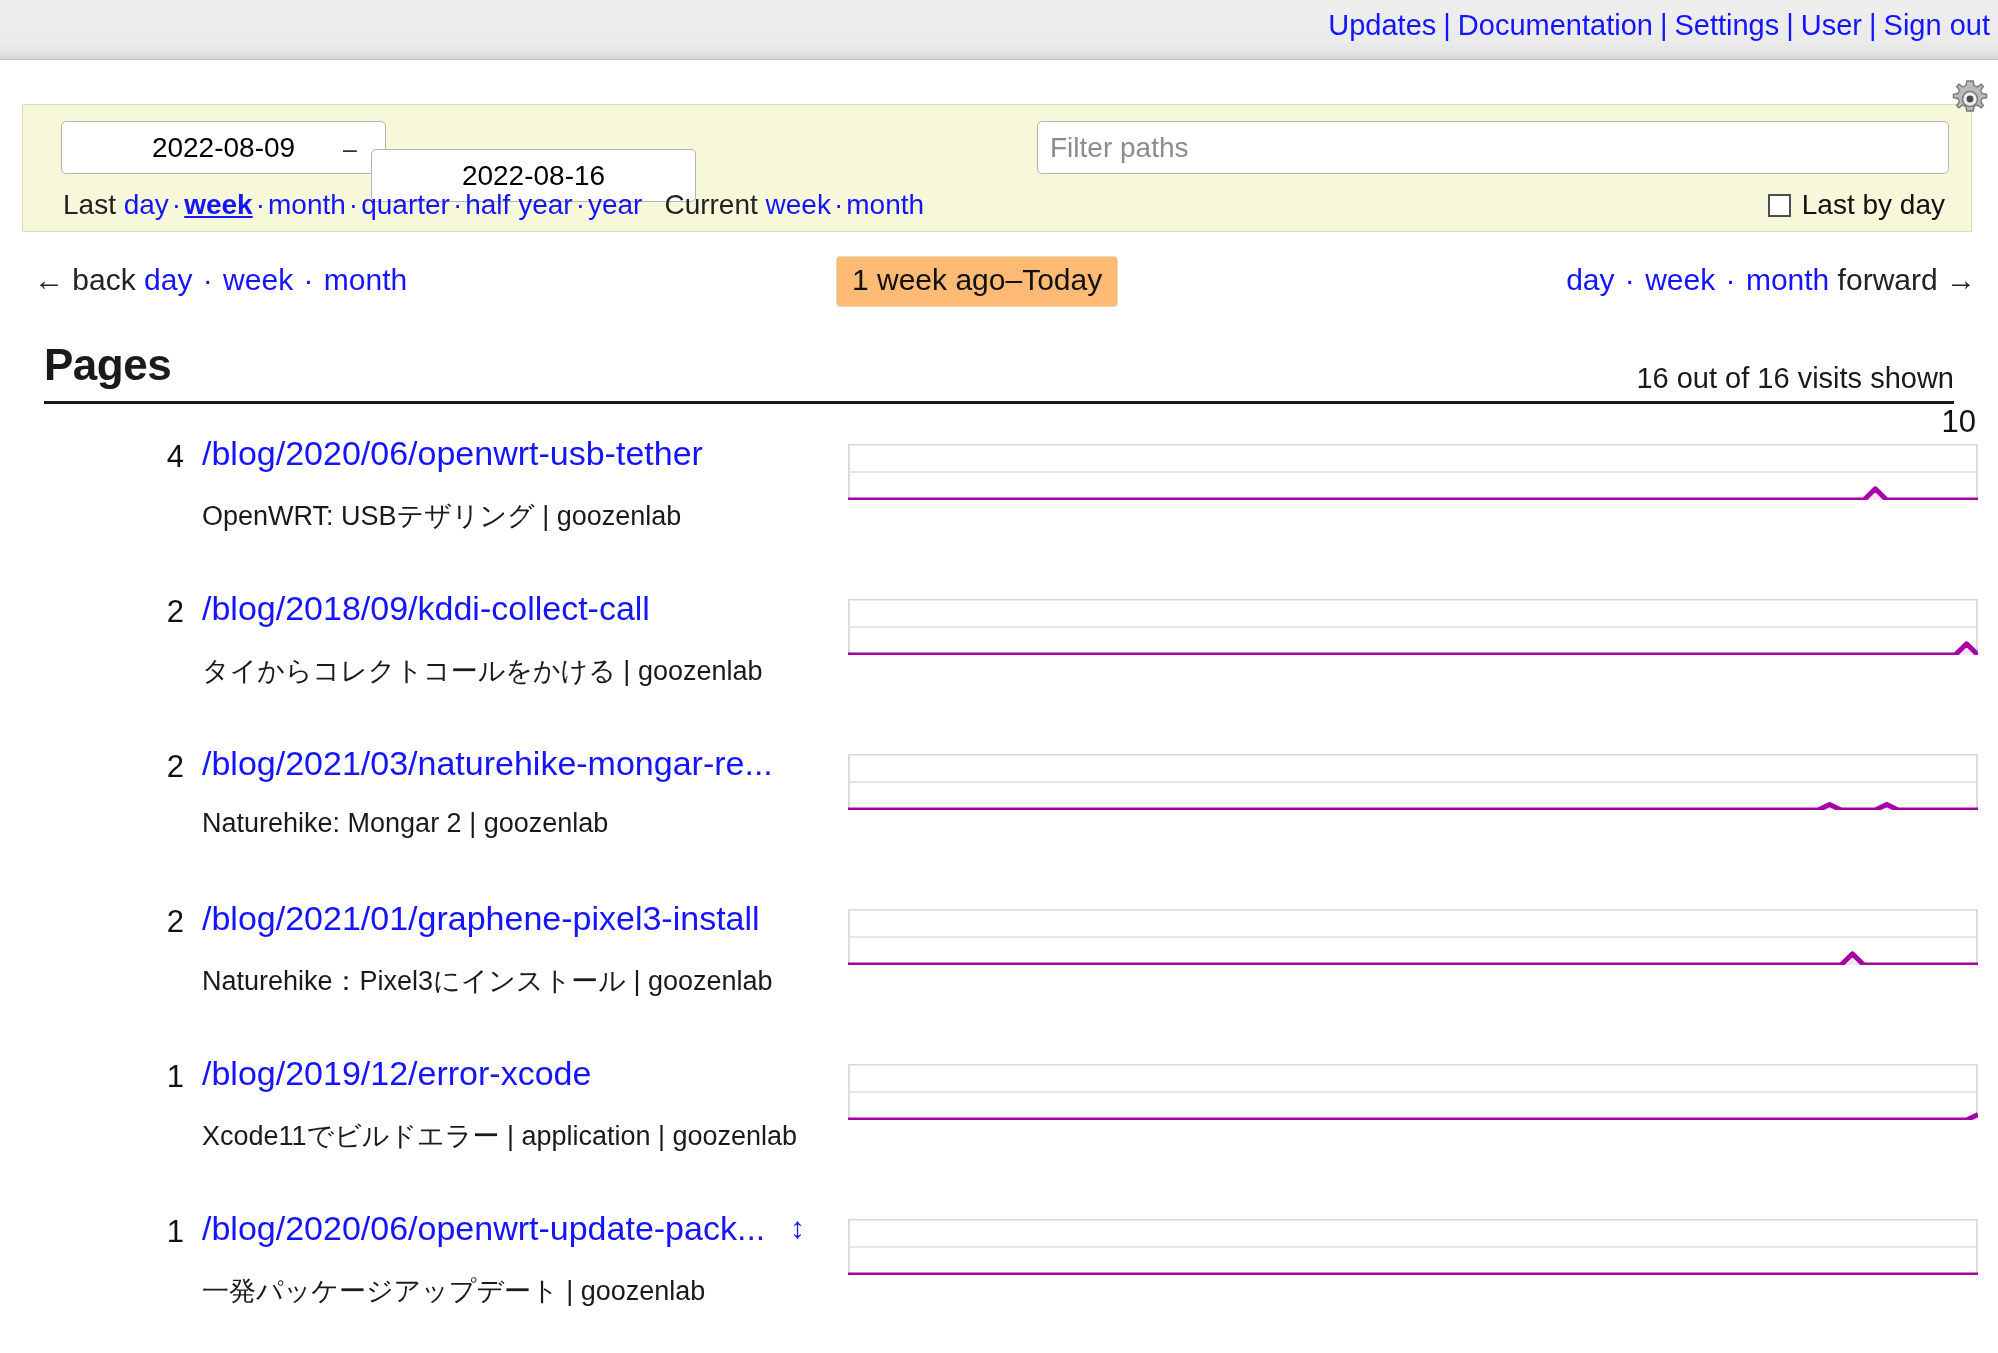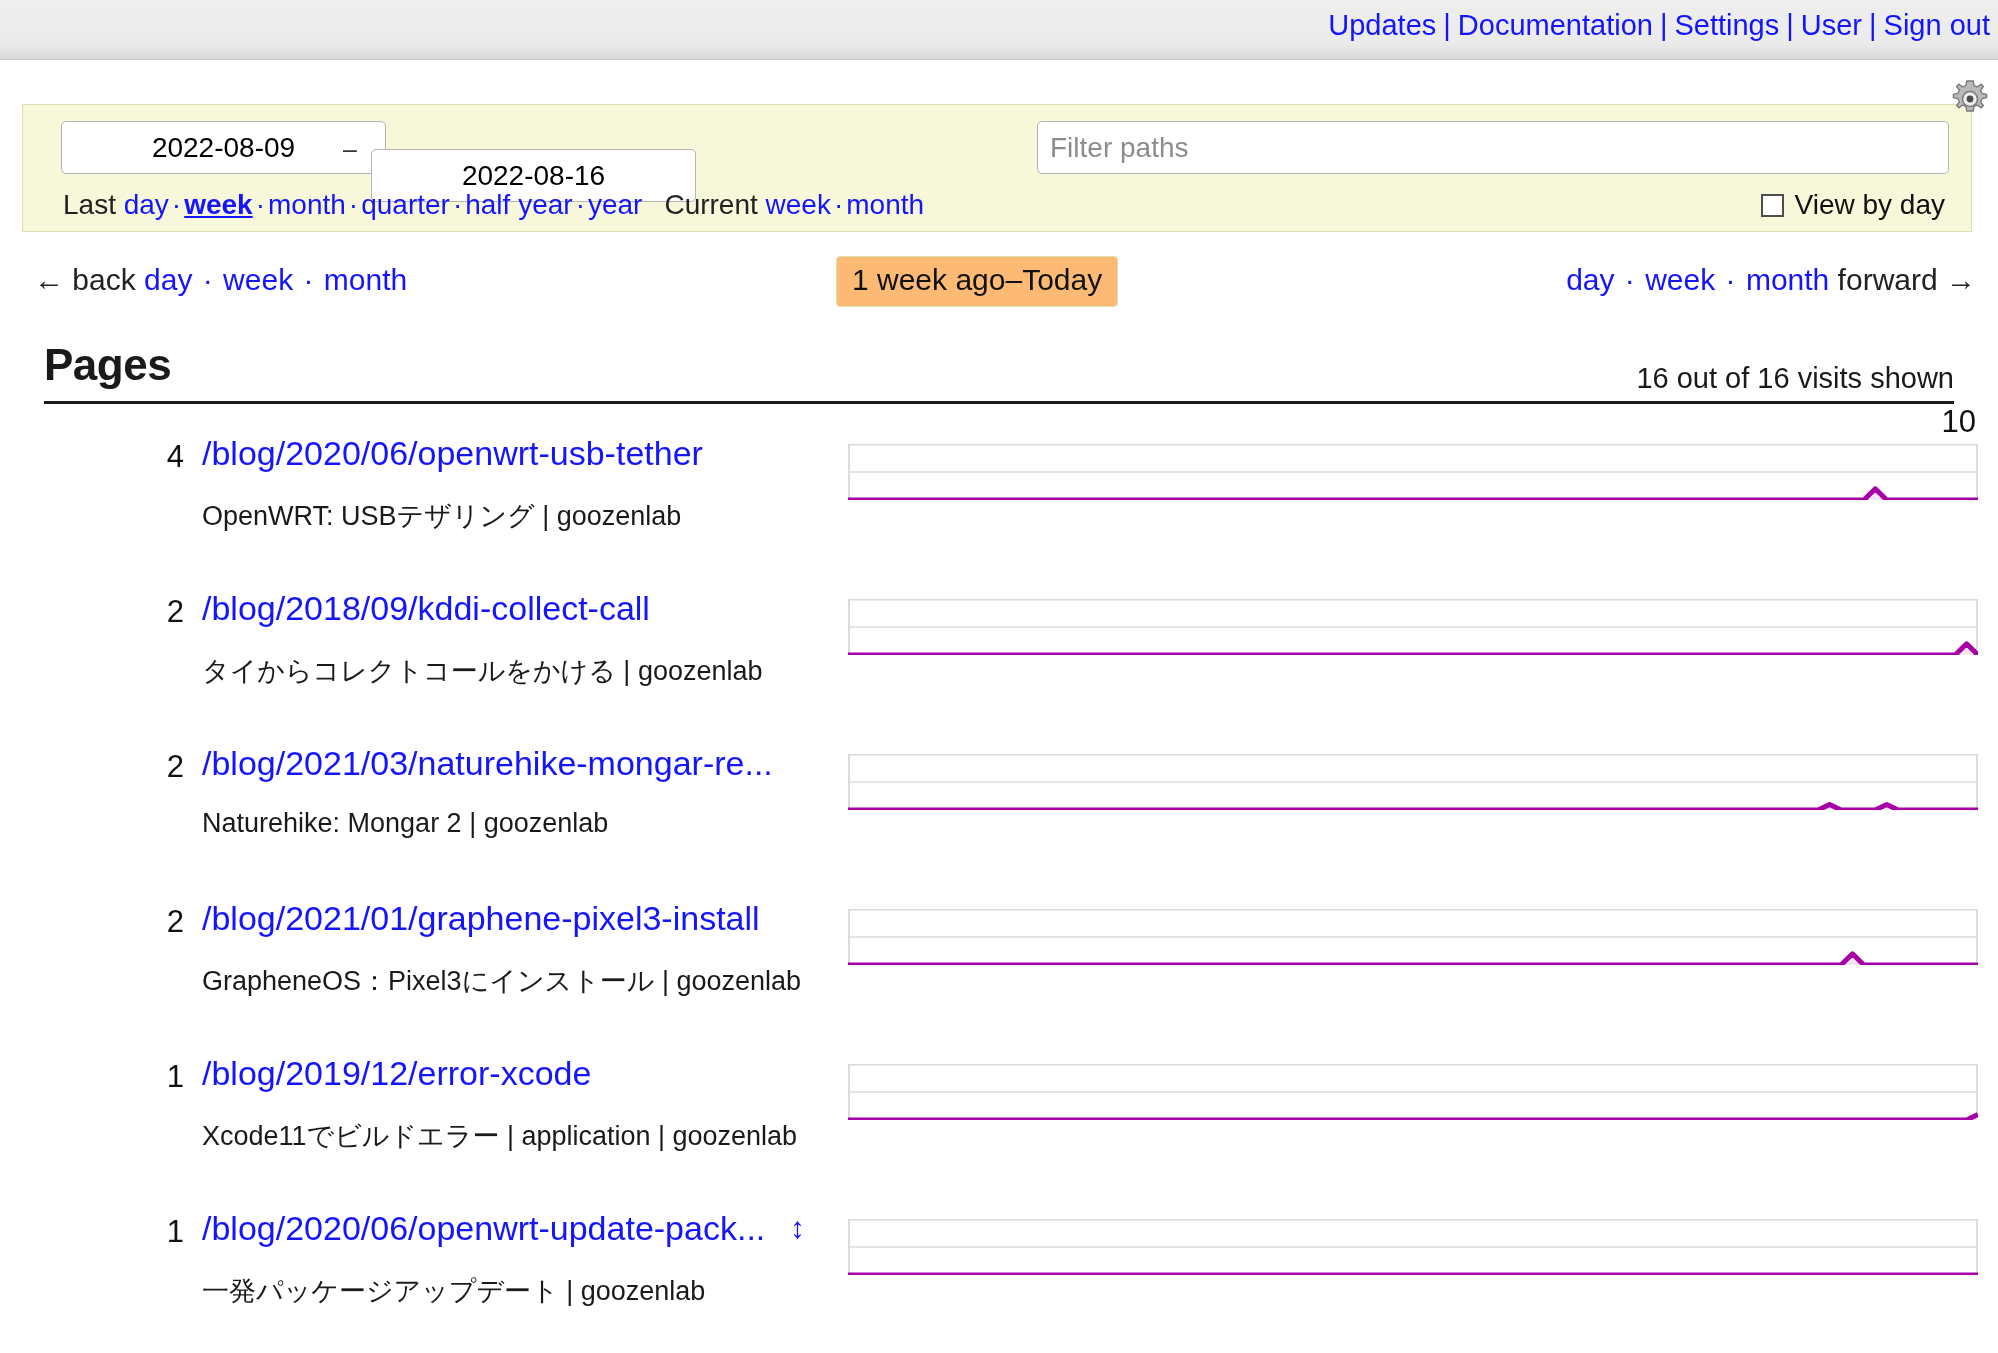--- a/index.html
+++ b/index.html
@@ -203,21 +203,21 @@
     <input id="dfrom" type="text" value="2022-08-09" style="">
     <span id="ddash">–</span>
     <input id="dto" type="text" value="2022-08-16" style="">
 
     <div id="rangelinks"><span class="lead">Last </span><span class="link">day</span><span class="dot">·</span><span class="link active">week</span><span class="dot">·</span><span class="link">month</span><span class="dot">·</span><span class="link">quarter</span><span class="dot">·</span><span class="link">half year</span><span class="dot">·</span><span class="link">year</span><span class="lead grp2">Current </span><span class="link">week</span><span class="dot">·</span><span class="link">month</span></div>
 
     <input id="filterinput" type="text" placeholder="Filter paths" style="">
 
     <label id="viewbyday">
       <span id="vbdbox"></span>
-      <span>View by day</span>
+      <span>Last by day</span>
     </label>
   </div>
 
   <div id="gear">
     <svg viewBox="0 0 44 44" width="44" height="44">
       <g>
         <path d="M22 3 l3.2 0 0.9 4.6 3.3 1.4 3.7-2.8 2.3 2.3 -2.8 3.7 1.4 3.3 4.6 0.9 0 3.2 -4.6 0.9 -1.4 3.3 2.8 3.7 -2.3 2.3 -3.7-2.8 -3.3 1.4 -0.9 4.6 -3.2 0 -3.2 0 -0.9-4.6 -3.3-1.4 -3.7 2.8 -2.3-2.3 2.8-3.7 -1.4-3.3 -4.6-0.9 0-3.2 4.6-0.9 1.4-3.3 -2.8-3.7 2.3-2.3 3.7 2.8 3.3-1.4 0.9-4.6z" fill="#b9b9b9" stroke="#7a7a7a" stroke-width="1.4"></path>
         <circle cx="22" cy="21" r="7.5" fill="#eeeeee" stroke="#7a7a7a" stroke-width="1.6"></circle>
         <circle cx="22" cy="21" r="3.4" fill="#4a4a4a"></circle>
       </g>
@@ -280,21 +280,21 @@
           <line x1="1" y1="1" x2="1" y2="76" stroke="#dcdcdc" stroke-width="2"></line>
           <line x1="1129" y1="1" x2="1129" y2="76" stroke="#dcdcdc" stroke-width="2"></line>
           <path d="M0.00,76.00 L11.41,76.00 L22.83,76.00 L34.24,76.00 L45.66,76.00 L57.07,76.00 L68.48,76.00 L79.90,76.00 L91.31,76.00 L102.73,76.00 L114.14,76.00 L125.56,76.00 L136.97,76.00 L148.38,76.00 L159.80,76.00 L171.21,76.00 L182.63,76.00 L194.04,76.00 L205.45,76.00 L216.87,76.00 L228.28,76.00 L239.70,76.00 L251.11,76.00 L262.53,76.00 L273.94,76.00 L285.35,76.00 L296.77,76.00 L308.18,76.00 L319.60,76.00 L331.01,76.00 L342.42,76.00 L353.84,76.00 L365.25,76.00 L376.67,76.00 L388.08,76.00 L399.49,76.00 L410.91,76.00 L422.32,76.00 L433.74,76.00 L445.15,76.00 L456.57,76.00 L467.98,76.00 L479.39,76.00 L490.81,76.00 L502.22,76.00 L513.64,76.00 L525.05,76.00 L536.46,76.00 L547.88,76.00 L559.29,76.00 L570.71,76.00 L582.12,76.00 L593.54,76.00 L604.95,76.00 L616.36,76.00 L627.78,76.00 L639.19,76.00 L650.61,76.00 L662.02,76.00 L673.43,76.00 L684.85,76.00 L696.26,76.00 L707.68,76.00 L719.09,76.00 L730.51,76.00 L741.92,76.00 L753.33,76.00 L764.75,76.00 L776.16,76.00 L787.58,76.00 L798.99,76.00 L810.40,76.00 L821.82,76.00 L833.23,76.00 L844.65,76.00 L856.06,76.00 L867.47,76.00 L878.89,76.00 L890.30,76.00 L901.72,76.00 L913.13,76.00 L924.55,76.00 L935.96,76.00 L947.37,76.00 L958.79,76.00 L970.20,76.00 L981.62,68.40 L993.03,76.00 L1004.44,76.00 L1015.86,76.00 L1027.27,76.00 L1038.69,68.40 L1050.10,76.00 L1061.52,76.00 L1072.93,76.00 L1084.34,76.00 L1095.76,76.00 L1107.17,76.00 L1118.59,76.00 L1130.00,76.00 L1130,76 L0,76 Z" fill="#f7e6f7"></path>
           <path d="M0.00,76.00 L11.41,76.00 L22.83,76.00 L34.24,76.00 L45.66,76.00 L57.07,76.00 L68.48,76.00 L79.90,76.00 L91.31,76.00 L102.73,76.00 L114.14,76.00 L125.56,76.00 L136.97,76.00 L148.38,76.00 L159.80,76.00 L171.21,76.00 L182.63,76.00 L194.04,76.00 L205.45,76.00 L216.87,76.00 L228.28,76.00 L239.70,76.00 L251.11,76.00 L262.53,76.00 L273.94,76.00 L285.35,76.00 L296.77,76.00 L308.18,76.00 L319.60,76.00 L331.01,76.00 L342.42,76.00 L353.84,76.00 L365.25,76.00 L376.67,76.00 L388.08,76.00 L399.49,76.00 L410.91,76.00 L422.32,76.00 L433.74,76.00 L445.15,76.00 L456.57,76.00 L467.98,76.00 L479.39,76.00 L490.81,76.00 L502.22,76.00 L513.64,76.00 L525.05,76.00 L536.46,76.00 L547.88,76.00 L559.29,76.00 L570.71,76.00 L582.12,76.00 L593.54,76.00 L604.95,76.00 L616.36,76.00 L627.78,76.00 L639.19,76.00 L650.61,76.00 L662.02,76.00 L673.43,76.00 L684.85,76.00 L696.26,76.00 L707.68,76.00 L719.09,76.00 L730.51,76.00 L741.92,76.00 L753.33,76.00 L764.75,76.00 L776.16,76.00 L787.58,76.00 L798.99,76.00 L810.40,76.00 L821.82,76.00 L833.23,76.00 L844.65,76.00 L856.06,76.00 L867.47,76.00 L878.89,76.00 L890.30,76.00 L901.72,76.00 L913.13,76.00 L924.55,76.00 L935.96,76.00 L947.37,76.00 L958.79,76.00 L970.20,76.00 L981.62,68.40 L993.03,76.00 L1004.44,76.00 L1015.86,76.00 L1027.27,76.00 L1038.69,68.40 L1050.10,76.00 L1061.52,76.00 L1072.93,76.00 L1084.34,76.00 L1095.76,76.00 L1107.17,76.00 L1118.59,76.00 L1130.00,76.00" fill="none" stroke="#a600a6" stroke-width="5" vector-effect="non-scaling-stroke" stroke-linejoin="round"></path>
         </svg>
       </div>
     </div>
     <div class="row">
       <div class="count">2</div>
       <a class="path">/blog/2021/01/graphene-pixel3-install</a>
-      <div class="title">GrapheneOS：Pixel3にインストール | goozenlab</div>
+      <div class="title">Naturehike：Pixel3にインストール | goozenlab</div>
       <div class="chartbox">
         <svg class="chart-svg" viewBox="0 0 1130 76" preserveAspectRatio="none">
           <line x1="0" y1="1" x2="1130" y2="1" stroke="#d9d9d9" stroke-width="2"></line>
           <line x1="0" y1="38" x2="1130" y2="38" stroke="#dcdcdc" stroke-width="2"></line>
           <line x1="1" y1="1" x2="1" y2="76" stroke="#dcdcdc" stroke-width="2"></line>
           <line x1="1129" y1="1" x2="1129" y2="76" stroke="#dcdcdc" stroke-width="2"></line>
           <path d="M0.00,76.00 L11.41,76.00 L22.83,76.00 L34.24,76.00 L45.66,76.00 L57.07,76.00 L68.48,76.00 L79.90,76.00 L91.31,76.00 L102.73,76.00 L114.14,76.00 L125.56,76.00 L136.97,76.00 L148.38,76.00 L159.80,76.00 L171.21,76.00 L182.63,76.00 L194.04,76.00 L205.45,76.00 L216.87,76.00 L228.28,76.00 L239.70,76.00 L251.11,76.00 L262.53,76.00 L273.94,76.00 L285.35,76.00 L296.77,76.00 L308.18,76.00 L319.60,76.00 L331.01,76.00 L342.42,76.00 L353.84,76.00 L365.25,76.00 L376.67,76.00 L388.08,76.00 L399.49,76.00 L410.91,76.00 L422.32,76.00 L433.74,76.00 L445.15,76.00 L456.57,76.00 L467.98,76.00 L479.39,76.00 L490.81,76.00 L502.22,76.00 L513.64,76.00 L525.05,76.00 L536.46,76.00 L547.88,76.00 L559.29,76.00 L570.71,76.00 L582.12,76.00 L593.54,76.00 L604.95,76.00 L616.36,76.00 L627.78,76.00 L639.19,76.00 L650.61,76.00 L662.02,76.00 L673.43,76.00 L684.85,76.00 L696.26,76.00 L707.68,76.00 L719.09,76.00 L730.51,76.00 L741.92,76.00 L753.33,76.00 L764.75,76.00 L776.16,76.00 L787.58,76.00 L798.99,76.00 L810.40,76.00 L821.82,76.00 L833.23,76.00 L844.65,76.00 L856.06,76.00 L867.47,76.00 L878.89,76.00 L890.30,76.00 L901.72,76.00 L913.13,76.00 L924.55,76.00 L935.96,76.00 L947.37,76.00 L958.79,76.00 L970.20,76.00 L981.62,76.00 L993.03,76.00 L1004.44,60.80 L1015.86,76.00 L1027.27,76.00 L1038.69,76.00 L1050.10,76.00 L1061.52,76.00 L1072.93,76.00 L1084.34,76.00 L1095.76,76.00 L1107.17,76.00 L1118.59,76.00 L1130.00,76.00 L1130,76 L0,76 Z" fill="#f7e6f7"></path>
           <path d="M0.00,76.00 L11.41,76.00 L22.83,76.00 L34.24,76.00 L45.66,76.00 L57.07,76.00 L68.48,76.00 L79.90,76.00 L91.31,76.00 L102.73,76.00 L114.14,76.00 L125.56,76.00 L136.97,76.00 L148.38,76.00 L159.80,76.00 L171.21,76.00 L182.63,76.00 L194.04,76.00 L205.45,76.00 L216.87,76.00 L228.28,76.00 L239.70,76.00 L251.11,76.00 L262.53,76.00 L273.94,76.00 L285.35,76.00 L296.77,76.00 L308.18,76.00 L319.60,76.00 L331.01,76.00 L342.42,76.00 L353.84,76.00 L365.25,76.00 L376.67,76.00 L388.08,76.00 L399.49,76.00 L410.91,76.00 L422.32,76.00 L433.74,76.00 L445.15,76.00 L456.57,76.00 L467.98,76.00 L479.39,76.00 L490.81,76.00 L502.22,76.00 L513.64,76.00 L525.05,76.00 L536.46,76.00 L547.88,76.00 L559.29,76.00 L570.71,76.00 L582.12,76.00 L593.54,76.00 L604.95,76.00 L616.36,76.00 L627.78,76.00 L639.19,76.00 L650.61,76.00 L662.02,76.00 L673.43,76.00 L684.85,76.00 L696.26,76.00 L707.68,76.00 L719.09,76.00 L730.51,76.00 L741.92,76.00 L753.33,76.00 L764.75,76.00 L776.16,76.00 L787.58,76.00 L798.99,76.00 L810.40,76.00 L821.82,76.00 L833.23,76.00 L844.65,76.00 L856.06,76.00 L867.47,76.00 L878.89,76.00 L890.30,76.00 L901.72,76.00 L913.13,76.00 L924.55,76.00 L935.96,76.00 L947.37,76.00 L958.79,76.00 L970.20,76.00 L981.62,76.00 L993.03,76.00 L1004.44,60.80 L1015.86,76.00 L1027.27,76.00 L1038.69,76.00 L1050.10,76.00 L1061.52,76.00 L1072.93,76.00 L1084.34,76.00 L1095.76,76.00 L1107.17,76.00 L1118.59,76.00 L1130.00,76.00" fill="none" stroke="#a600a6" stroke-width="5" vector-effect="non-scaling-stroke" stroke-linejoin="round"></path>
         </svg>
       </div>

